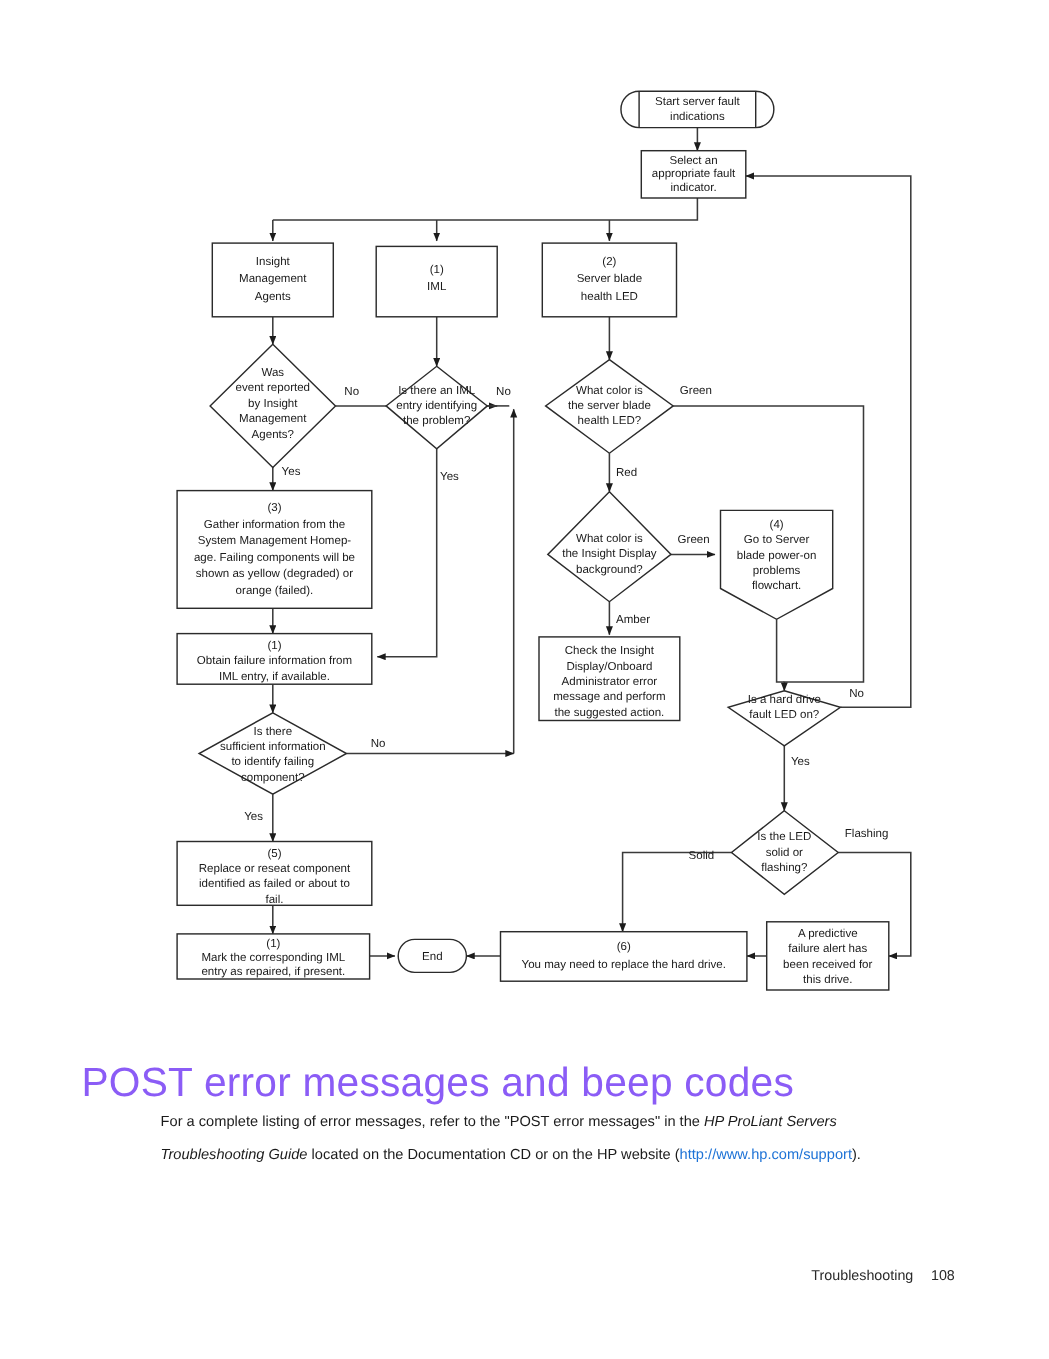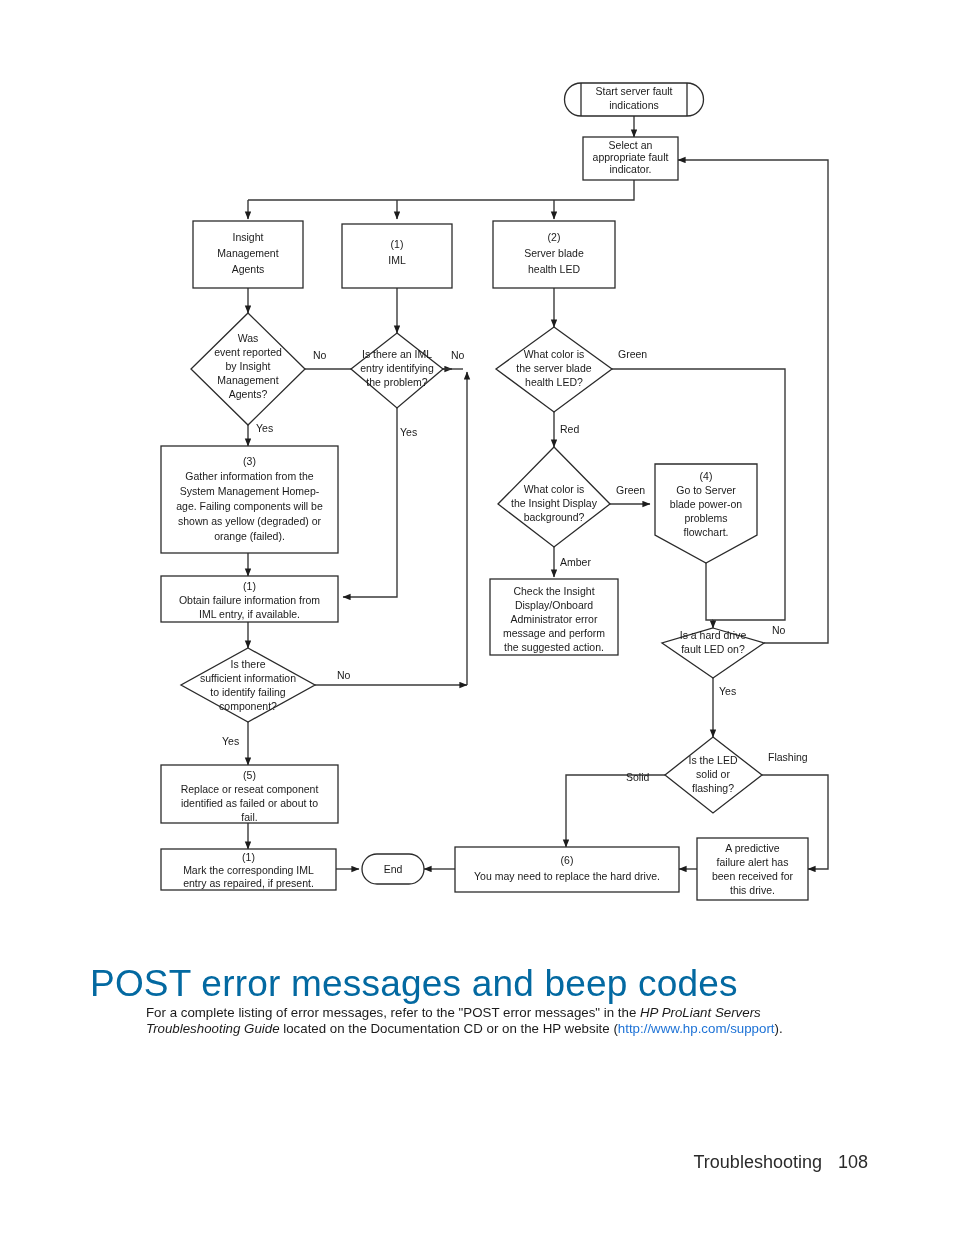--- a/index.html
+++ b/index.html
@@ -55,54 +55,54 @@
   }
 
   #body-section {
     position: absolute;
     left: 0;
     top: 920px;
     width: 954px;
   }
   .section-heading {
     position: absolute;
-    left: 90px;
+    left: 74px;
     top: 18px;
     font-family: "Liberation Sans", sans-serif;
     font-size: 37px;
     font-weight: 400;
-    color: #0369a1;
+    color: #8b5cf6;
     letter-spacing: 0.2px;
     white-space: nowrap;
   }
   .body-para {
     position: absolute;
     left: 146px;
     top: 72px;
     width: 706px;
     font-family: "Liberation Sans", sans-serif;
     font-size: 13.3px;
-    line-height: 16px;
+    line-height: 30px;
     color: #1b1b1b;
   }
   .body-para i { font-style: italic; }
   .body-para a.weblink {
     color: #1d72d6;
     text-decoration: none;
   }
   #footer {
     position: absolute;
     left: 0;
     top: 1152px;
     width: 954px;
     text-align: right;
     padding-right: 86px;
     box-sizing: border-box;
     font-family: "Liberation Sans", sans-serif;
-    font-size: 18px;
+    font-size: 13px;
     color: #2a2a2a;
   }
   #footer .pagenum { margin-left: 16px; }
 </style>
 </head>
 <body>
 
 <div id="page">
 
   <svg id="flowchart" viewBox="0 0 954 915" xmlns="http://www.w3.org/2000/svg">

